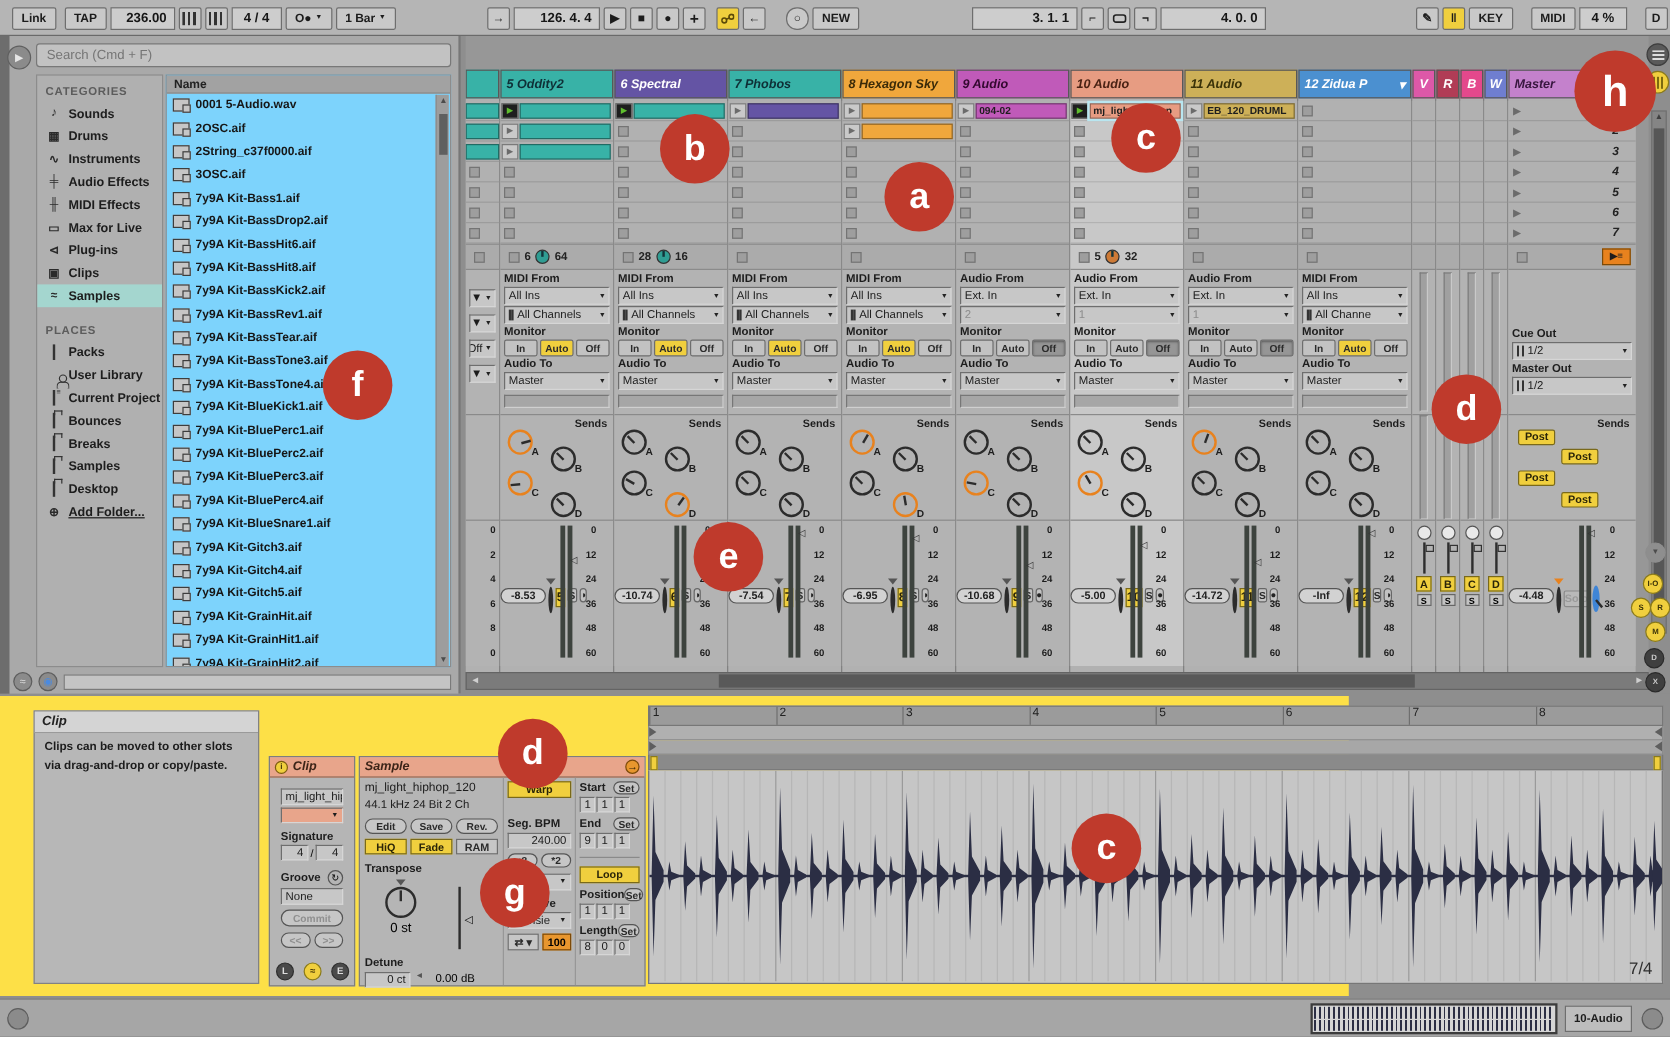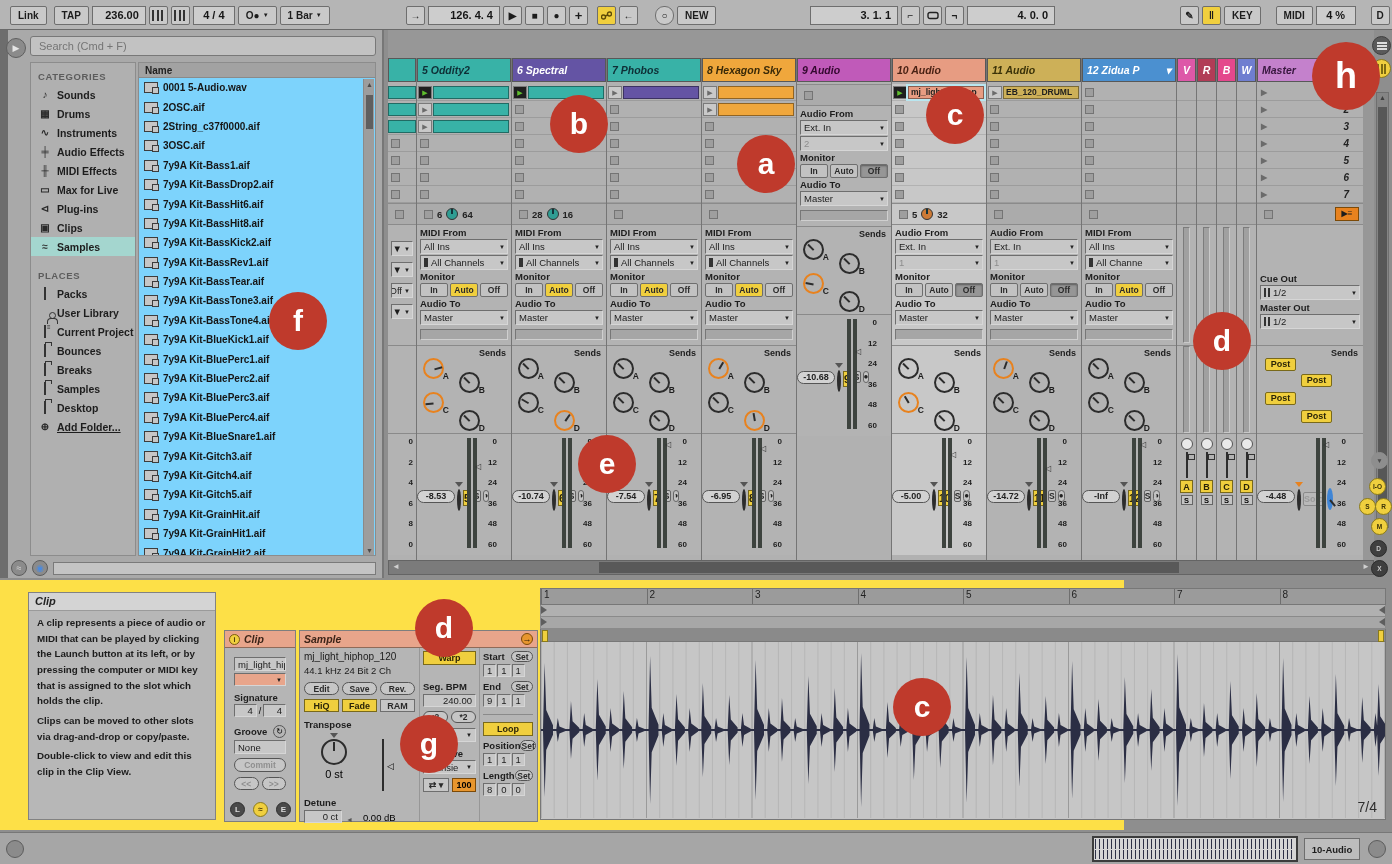--- a/index.html
+++ b/index.html
@@ -849,20 +849,44 @@
             <span>24</span>
             <span>36</span>
             <span>48</span>
             <span>60</span>
           </div>
           <span class="peak" style="left: 58px; top: 10px;">◁</span>
         </div>
       </div>
       <div class="col" style="width: 95px;">
         <div class="t-header" style="background: rgb(192, 90, 185); color: rgb(51, 8, 47);">9   Audio</div>
+        <div class="z-clips">
+          <div class="slot">
+            <i class="launch">▶</i>
+            <b class="clipbar" style="background: rgb(192, 90, 185);">094-02</b>
+          </div>
+          <div class="slot">
+            <i class="stopsq"></i>
+          </div>
+          <div class="slot">
+            <i class="stopsq"></i>
+          </div>
+          <div class="slot">
+            <i class="stopsq"></i>
+          </div>
+          <div class="slot">
+            <i class="stopsq"></i>
+          </div>
+          <div class="slot">
+            <i class="stopsq"></i>
+          </div>
+          <div class="slot">
+            <i class="stopsq"></i>
+          </div>
+        </div>
         <div class="z-stop">
           <i class="stopsq"></i>
         </div>
         <div class="z-io">
           <div class="io-lbl">Audio From</div>
           <div class="dd">Ext. In</div>
           <div class="dd">
             <span class="dim">2</span>
           </div>
           <div class="io-lbl">Monitor</div>
@@ -1404,23 +1428,21 @@
   <div class="tglb" style="left:1369px;top:478px">I-O</div>
   <div class="tglb" style="left:1359px;top:498px">S</div>
   <div class="tglb" style="left:1375px;top:498px">R</div>
   <div class="tglb" style="left:1371px;top:518px">M</div>
   <div class="tglb dark" style="left:1370px;top:540px">D</div>
   <div class="tglb dark" style="left:1371px;top:560px">X</div>
 
   <div id="clipview">
     <div id="infobox">
       <h3>Clip</h3>
-      <p>A clip represents a piece of audio or MIDI that can be played by clicking the Launch button at its left, or by pressing the computer or MIDI key that is assigned to the slot which holds the clip.</p>
       <p>Clips can be moved to other slots via drag-and-drop or copy/paste.</p>
-      <p>Double-click to view and edit this clip in the Clip View.</p>
     </div>
 
     <div id="clippanel" class="panel">
       <div class="phead">
         <span class="ici">i</span>
         <span>Clip</span>
       </div>
       <div style="padding:9px">
         <div class="sfield" style="height:14px">mj_light_hiph</div>
         <div class="sfield" style="height:13px;background:#e8a58b;margin-top:2px;justify-content:flex-end">
@@ -1474,21 +1496,21 @@
               <div class="knb">
                   <i></i>
                 </div>
               <div style="font-size:11px;margin-top:3px">0 st</div>
             </div>
             <div style="width:2px;height:52px;background:#2c2c2c;margin-left:18px;position:relative">
               <span style="position:absolute;right:-10px;top:22px;font-size:9px">◁</span>
             </div>
           </div>
           <div class="lblx" style="margin-top:6px">Detune</div>
-          <div style="display:flex;align-items:flex-end;gap:4px;margin-top:2px">
+          <div style="display:flex;align-items:flex-start;gap:4px;margin-top:2px">
             <div class="sfield" style="width:38px;height:13px;justify-content:flex-end">0 ct</div>
             <span style="font-size:7px;color:#555">◄</span>
             <span style="font-size:9.5px;margin-left:6px">0.00 dB</span>
           </div>
         </div>
 
         <div style="width:60px;padding:3px 3px;border-right:1px solid #979797">
           <div class="ybox" style="height:14px;line-height:13px">Warp</div>
           <div class="lblx" style="margin-top:16px">Seg. BPM</div>
           <div class="sfield" style="height:13px;justify-content:flex-end;margin-top:2px">240.00</div>

